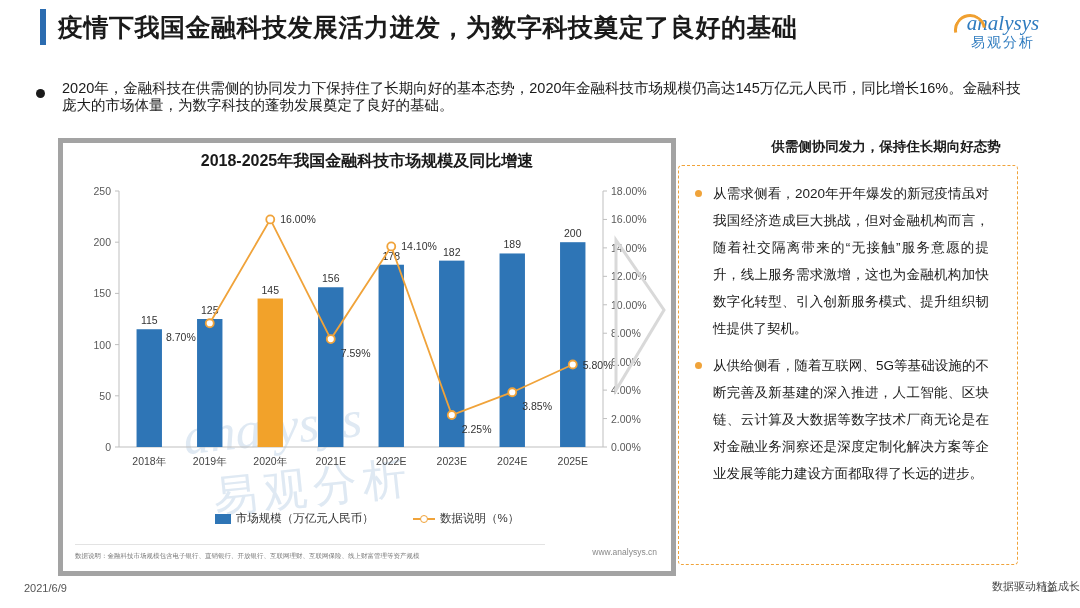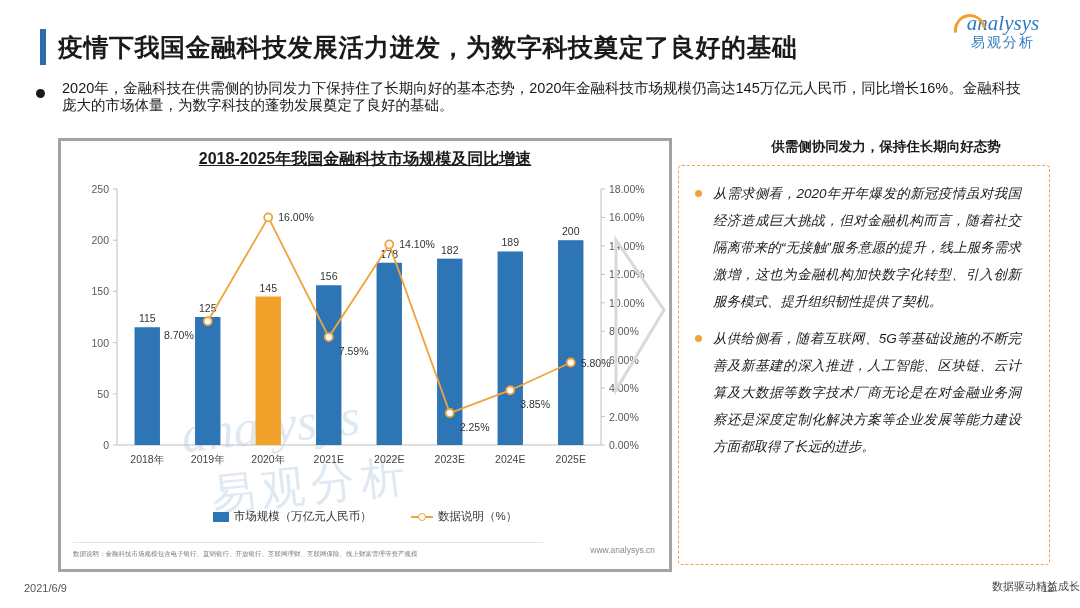--- a/index.html
+++ b/index.html
@@ -6,21 +6,21 @@
   body{
     width:1080px;height:608px;
     background:#ffffff;
     font-family:"Liberation Sans","DejaVu Sans",sans-serif;
     color:#222;
     position:relative;
     overflow:hidden;
   }
   
   .slide-title-wrap{
-    position:absolute;left:40px;top:25px;width:1000px;height:44px;
+    position:absolute;left:40px;top:5px;width:1000px;height:44px;
     display:flex;align-items:center;
   }
   .title-bar{
     width:6px;height:36px;background:#2b6cb0;margin-right:12px;flex:0 0 auto;
   }
   .slide-title{
     font-size:25px;font-weight:bold;color:#1a1a1a;letter-spacing:0.5px;
     white-space:nowrap;
   }
   .logo{
@@ -45,21 +45,21 @@
     position:absolute;left:62px;top:80px;width:960px;
     font-size:14.5px;line-height:17px;color:#1a1a1a;
   }
   .lead .dot{
     position:absolute;left:-26px;top:9px;width:9px;height:9px;border-radius:50%;
     background:#1a1a1a;
   }
   
   .chart-card{
     position:absolute;left:58px;top:138px;width:608px;height:428px;
-    background:#ffffff;border:3px solid #a3a3a3;text-decoration:underline;
+    background:#ffffff;border:5px solid #a3a3a3;
   }
   .chart-title{
     text-align:center;font-size:16px;font-weight:bold;color:#1a1a1a;
     margin-top:8px;
   }
   .plot{
     position:absolute;left:0;top:34px;width:608px;height:330px;
   }
   .watermark{
     position:absolute;left:120px;top:255px;color:#dfe9f3;font-size:52px;
@@ -97,23 +97,23 @@
   .chart-src{
     position:absolute;right:14px;bottom:14px;font-size:8.5px;color:#8a8a8a;
     font-family:"Liberation Sans",sans-serif;
   }
   
   .right-head{
     position:absolute;left:716px;top:138px;width:340px;text-align:center;
     font-size:13.5px;font-weight:bold;color:#1a1a1a;
   }
   .right-box{
-    position:absolute;left:678px;top:165px;width:372px;height:400px;
+    position:absolute;left:678px;top:165px;width:340px;height:400px;
     border:1.5px dashed #f0a33a;border-radius:4px;
-    box-sizing:border-box;padding:14px 28px 8px 14px;font-style:italic;
+    box-sizing:border-box;padding:14px 28px 8px 14px;
   }
   .rb-item{
     position:relative;padding-left:20px;margin-bottom:10px;
     font-size:13.5px;line-height:27px;color:#1a1a1a;text-align:justify;
   }
   .rb-item .rdot{
     position:absolute;left:2px;top:10px;width:7px;height:7px;border-radius:50%;
     background:#f0a33a;
   }
   

